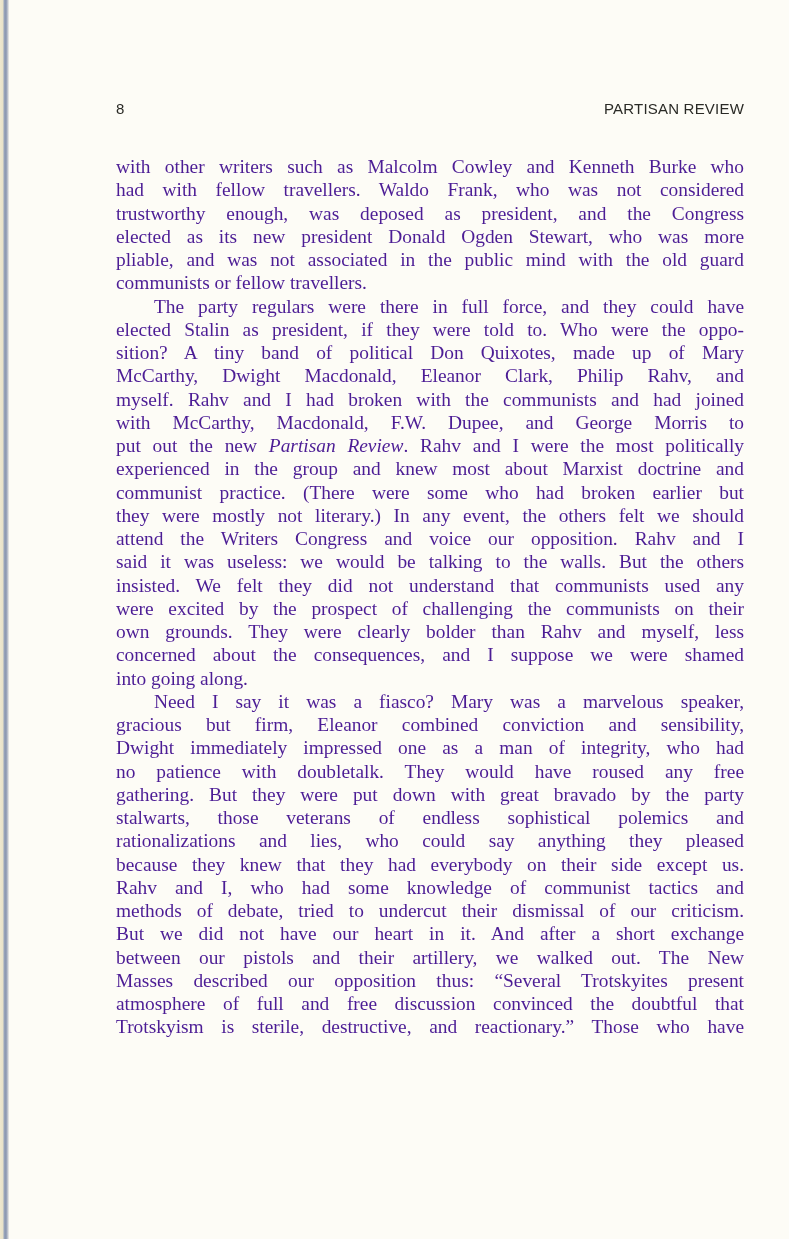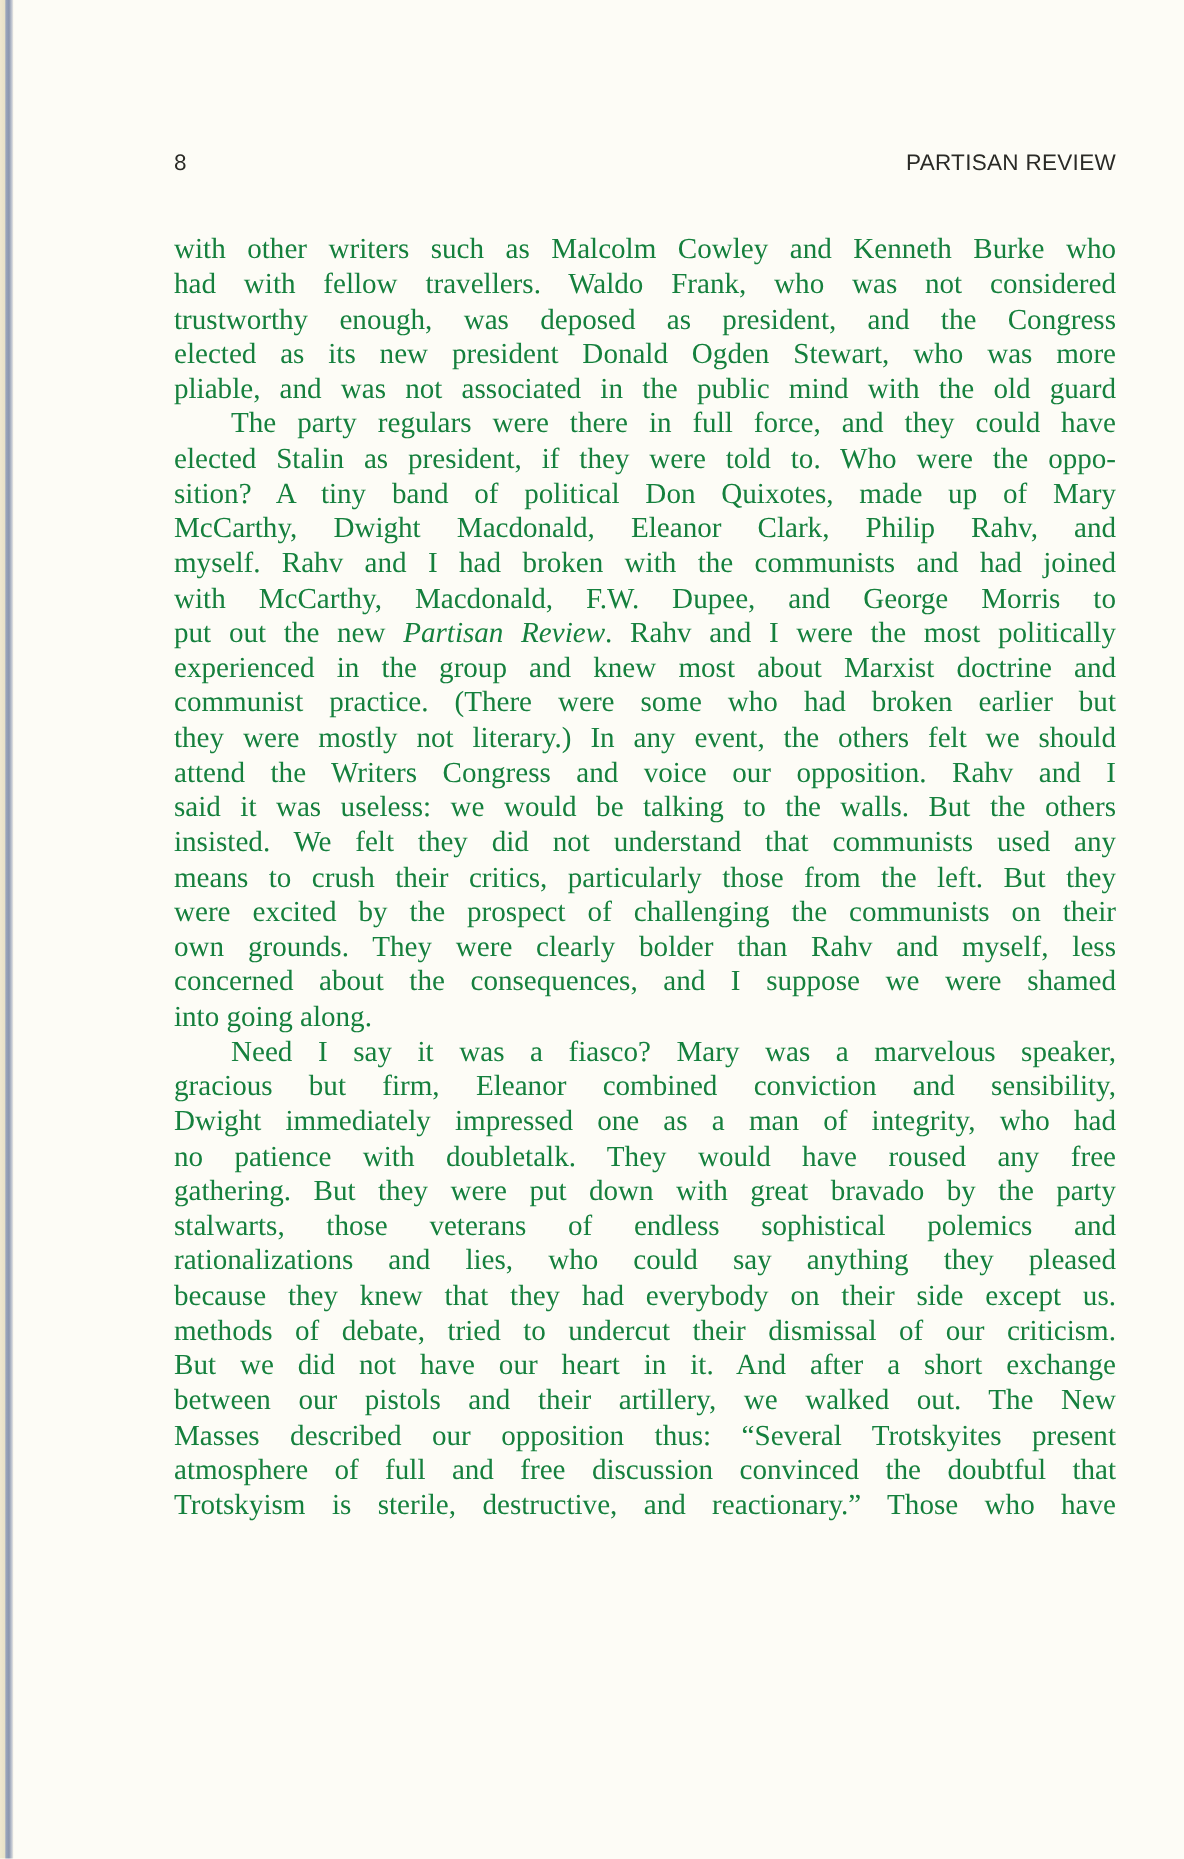--- a/index.html
+++ b/index.html
@@ -50,21 +50,21 @@
       top: 0;
     }
     .body-text {
       position: absolute;
       top: 155px;
       left: 116px;
       width: 628px;
       font-family: "Liberation Serif", serif;
       font-size: 19.4px;
       line-height: 23.25px;
-      color: #15803d;
+      color: #4c1d95;
       text-align: justify;
     }
     .line {
       display: block;
       height: 23.25px;
       white-space: nowrap;
       text-align-last: justify;
       text-align: justify;
     }
     .line.last {
@@ -88,50 +88,51 @@
     <span class="journal-title">PARTISAN REVIEW</span>
   </div>
 
   <div class="body-text" id="body-text">
       <div>
         <span class="line">with other writers such as Malcolm Cowley and Kenneth Burke who</span>
         <span class="line">had with fellow travellers. Waldo Frank, who was not considered</span>
         <span class="line">trustworthy enough, was deposed as president, and the Congress</span>
         <span class="line">elected as its new president Donald Ogden Stewart, who was more</span>
         <span class="line">pliable, and was not associated in the public mind with the old guard</span>
+        <span class="line last">communists or fellow travellers.</span>
       </div>
       <div>
         <span class="line indent">The party regulars were there in full force, and they could have</span>
         <span class="line">elected Stalin as president, if they were told to. Who were the oppo-</span>
         <span class="line">sition? A tiny band of political Don Quixotes, made up of Mary</span>
         <span class="line">McCarthy, Dwight Macdonald, Eleanor Clark, Philip Rahv, and</span>
         <span class="line">myself. Rahv and I had broken with the communists and had joined</span>
         <span class="line">with McCarthy, Macdonald, F.W. Dupee, and George Morris to</span>
         <span class="line"><span>put out the new </span><span class="ital">Partisan Review</span><span>. Rahv and I were the most politically</span></span>
         <span class="line">experienced in the group and knew most about Marxist doctrine and</span>
         <span class="line">communist practice. (There were some who had broken earlier but</span>
         <span class="line">they were mostly not literary.) In any event, the others felt we should</span>
         <span class="line">attend the Writers Congress and voice our opposition. Rahv and I</span>
         <span class="line">said it was useless: we would be talking to the walls. But the others</span>
         <span class="line">insisted. We felt they did not understand that communists used any</span>
-        <span class="line">means to crush their critics, particularly those from the left. But they</span>
         <span class="line">were excited by the prospect of challenging the communists on their</span>
         <span class="line">own grounds. They were clearly bolder than Rahv and myself, less</span>
         <span class="line">concerned about the consequences, and I suppose we were shamed</span>
         <span class="line last">into going along.</span>
       </div>
       <div>
         <span class="line indent">Need I say it was a fiasco? Mary was a marvelous speaker,</span>
         <span class="line">gracious but firm, Eleanor combined conviction and sensibility,</span>
         <span class="line">Dwight immediately impressed one as a man of integrity, who had</span>
         <span class="line">no patience with doubletalk. They would have roused any free</span>
         <span class="line">gathering. But they were put down with great bravado by the party</span>
         <span class="line">stalwarts, those veterans of endless sophistical polemics and</span>
         <span class="line">rationalizations and lies, who could say anything they pleased</span>
         <span class="line">because they knew that they had everybody on their side except us.</span>
+        <span class="line">Rahv and I, who had some knowledge of communist tactics and</span>
         <span class="line">methods of debate, tried to undercut their dismissal of our criticism.</span>
         <span class="line">But we did not have our heart in it. And after a short exchange</span>
         <span class="line">between our pistols and their artillery, we walked out. The New</span>
         <span class="line">Masses described our opposition thus: “Several Trotskyites present</span>
         <span class="line">atmosphere of full and free discussion convinced the doubtful that</span>
         <span class="line">Trotskyism is sterile, destructive, and reactionary.” Those who have</span>
       </div>
     </div>
 </div>
 

